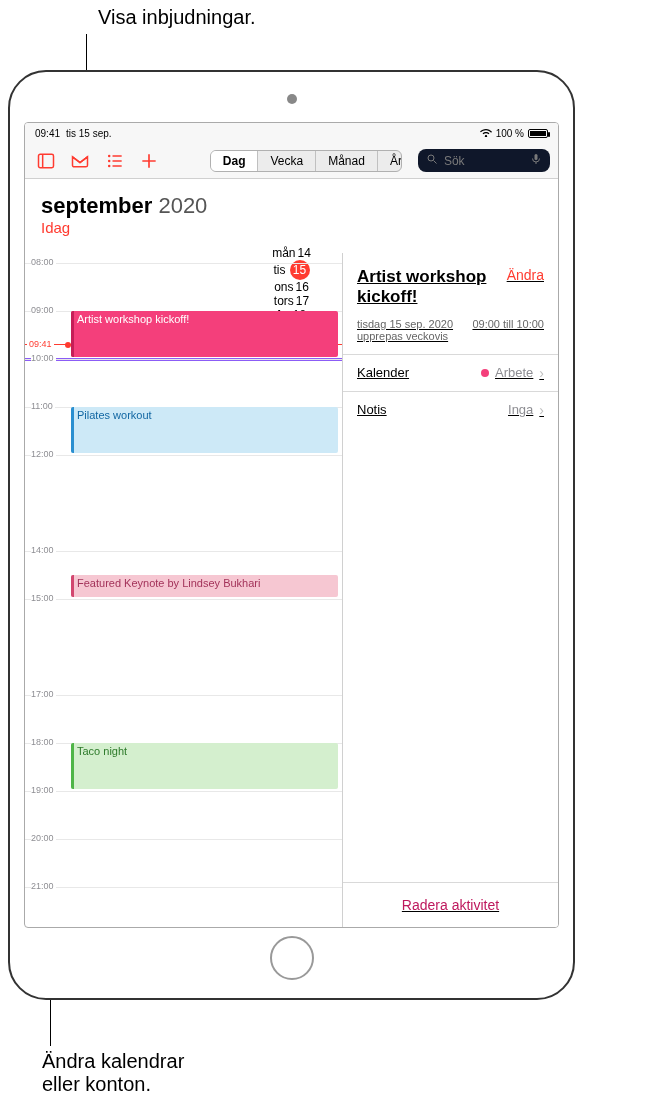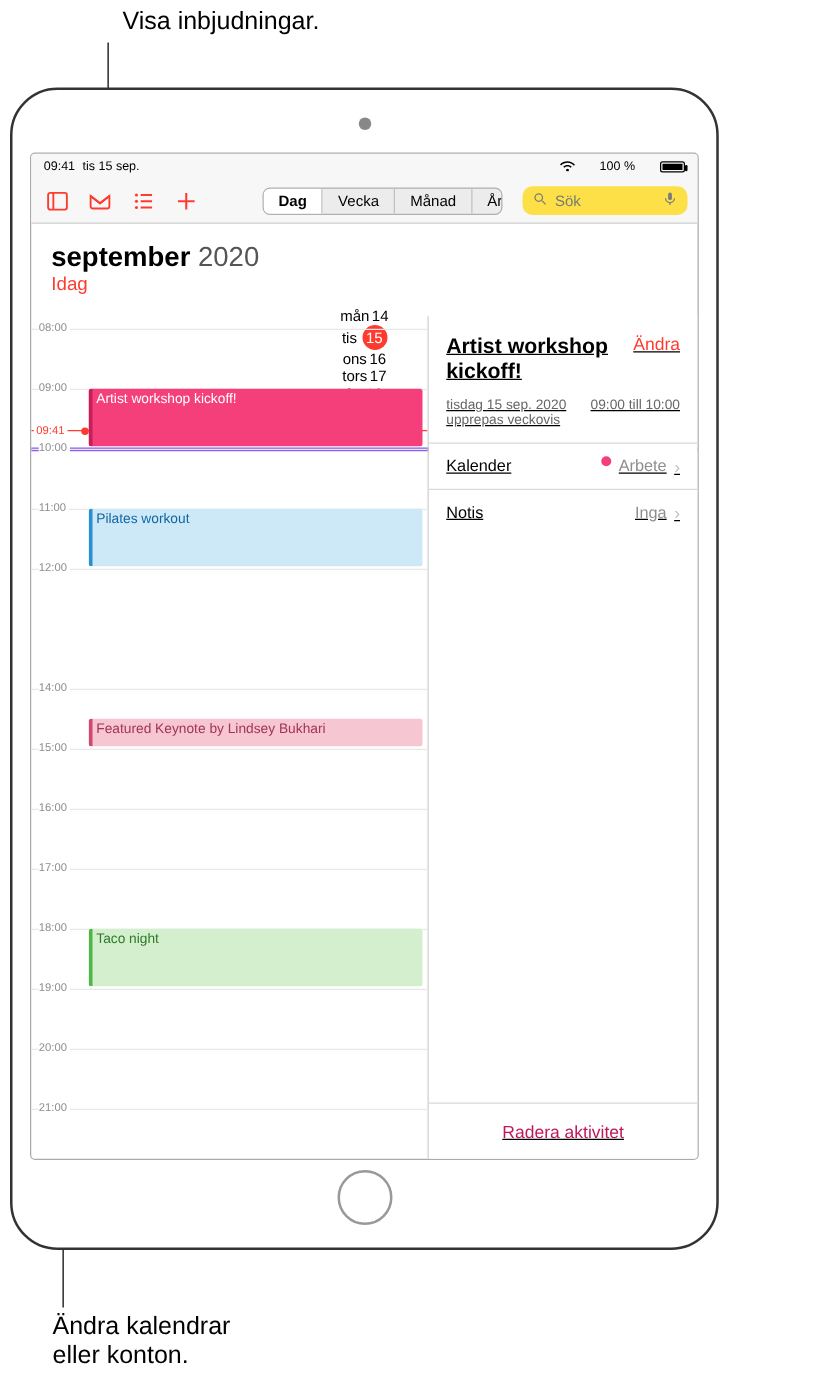--- a/index.html
+++ b/index.html
@@ -68,21 +68,21 @@
     height: 20px;
     background: #f7f7f7;
     display: flex;
     align-items: center;
     justify-content: space-between;
     padding: 0 10px;
     font-size: 10px;
     color: #000;
   }
   .status-left { display: flex; gap: 6px; }
-  .status-right { display: flex; gap: 20px; align-items: center; }
+  .status-right { display: flex; gap: 4px; align-items: center; }
   .battery {
     width: 20px; height: 9px; border: 1px solid #000; border-radius: 2px; position: relative;
   }
   .battery::after {
     content: ""; position: absolute; right: -3px; top: 2px; width: 2px; height: 5px; background: #000; border-radius: 1px;
   }
   .battery-fill { position:absolute; left:1px; top:1px; bottom:1px; right:1px; background:#000; }
 
   
   .toolbar {
@@ -121,21 +121,21 @@
   }
   .seg:last-child { border-right: none; }
   .seg.active {
     background: #fff;
     font-weight: 600;
   }
   .spacer { flex: 1; }
   .search {
     display: flex;
     align-items: center;
-    background: #fde047;
+    background: #0f172a;
     border-radius: 8px;
     padding: 3px 8px;
     font-size: 12px;
     color: #7a7a7a;
     gap: 6px;
     width: 140px;
   }
   .search svg { width: 12px; height:12px; fill:#7a7a7a; }
   .mic svg { width: 12px; height: 14px; fill:#7a7a7a; }
 
@@ -289,21 +289,21 @@
   .detail-row {
     border-top: 1px solid #d9d9d9;
     padding: 10px 14px;
     display: flex;
     justify-content: space-between;
     align-items: center;
     font-size: 13px;
     cursor: pointer;
   }
   .detail-row:last-of-type { border-bottom: 1px solid #d9d9d9; }
-  .detail-val { color: #8e8e93; display:flex; gap:6px; }
+  .detail-val { color: #8e8e93; display:flex; align-items:center; gap:6px; }
   .dot-pink { width:8px; height:8px; border-radius:50%; background:#f43f7b; }
   .chev { color:#c0c0c0; font-size:14px; }
   .delete-row {
     margin-top: auto;
     border-top: 1px solid #d9d9d9;
     text-align: center;
     padding: 14px;
     color: #be185d;
     font-size: 14px;
     cursor: pointer;
@@ -452,23 +452,20 @@
           </div>
         <div class="hour-row" style="top:202px">
             <div class="hour-label">12:00</div>
           </div>
         <div class="hour-row" style="top:298px">
             <div class="hour-label">14:00</div>
           </div>
         <div class="hour-row" style="top:346px">
             <div class="hour-label">15:00</div>
           </div>
-        <div class="hour-row" style="top:394px">
-            <div class="hour-label">16:00</div>
-          </div>
         <div class="hour-row" style="top:442px">
             <div class="hour-label">17:00</div>
           </div>
         <div class="hour-row" style="top:490px">
             <div class="hour-label">18:00</div>
           </div>
         <div class="hour-row" style="top:538px">
             <div class="hour-label">19:00</div>
           </div>
         <div class="hour-row" style="top:586px">

